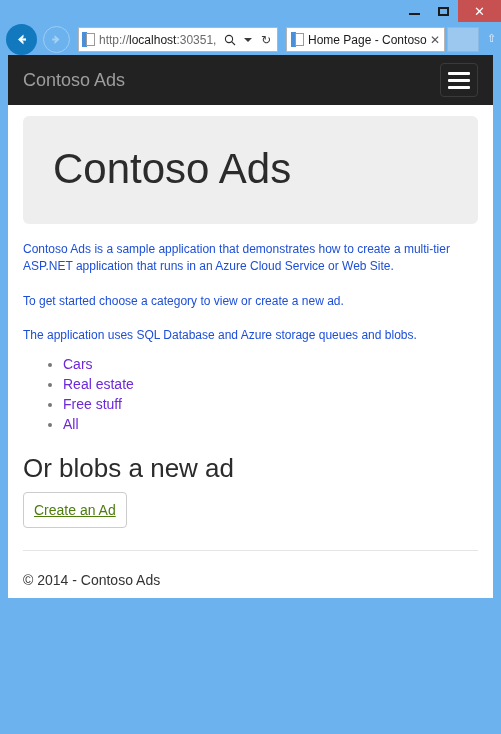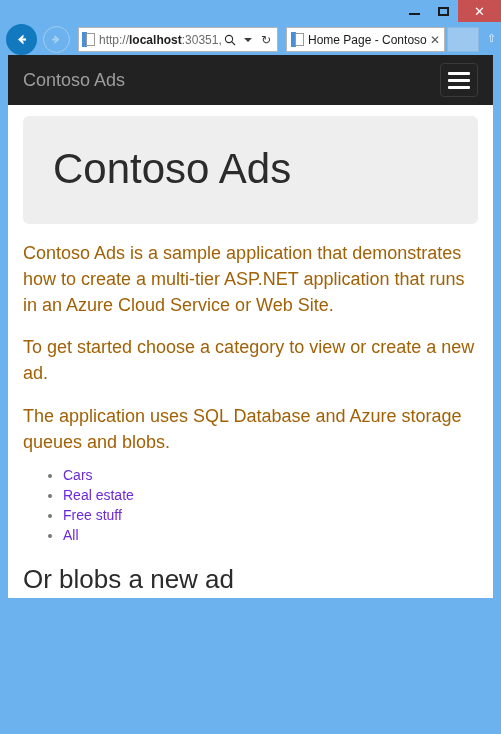--- a/index.html
+++ b/index.html
@@ -129,21 +129,21 @@
     box-sizing: border-box;
   }
   .url-text {
     font-size: 12px;
     color: #6a6a6a;
     white-space: nowrap;
     overflow: hidden;
     flex: 1 1 auto;
     line-height: 16px;
   }
-  .url-text b { color: #202020; font-weight: bold; }
+  .url-text b { color: #202020; font-weight: normal; }
   .addr-icons {
     display: flex;
     align-items: center;
     flex: 0 0 auto;
     gap: 2px;
   }
   .icon-btn {
     width: 16px;
     height: 20px;
     display: flex;
@@ -267,22 +267,22 @@
   }
   .jumbotron h1 {
     margin: 0;
     font-size: 42px;
     font-weight: normal;
     color: #2b2b2b;
     line-height: 1.1;
   }
 
   .lead-p {
-    font-size: 18px;
-    color: #a16207;
+    font-size: 12px;
+    color: #1d4ed8;
     line-height: 1.43;
     margin: 0 0 10px 0;
   }
   .p-block { margin-top: 17px; }
 
   h2.section-title {
     font-size: 26px;
     font-weight: normal;
     color: #2b2b2b;
     margin: 20px 0 10px 0;
@@ -436,16 +436,17 @@
           <a href="#">All</a>
         </li>
       </ul>
 
       <h2 class="section-title">Or blobs a new ad</h2>
 
       <a class="btn-default" href="#">Create an Ad</a>
 
       <hr class="footer-rule">
 
+      <p class="footer-text">© 2014 - Contoso Ads</p>
 
     </div>
   </div>
 </div>
 
 </body></html>

